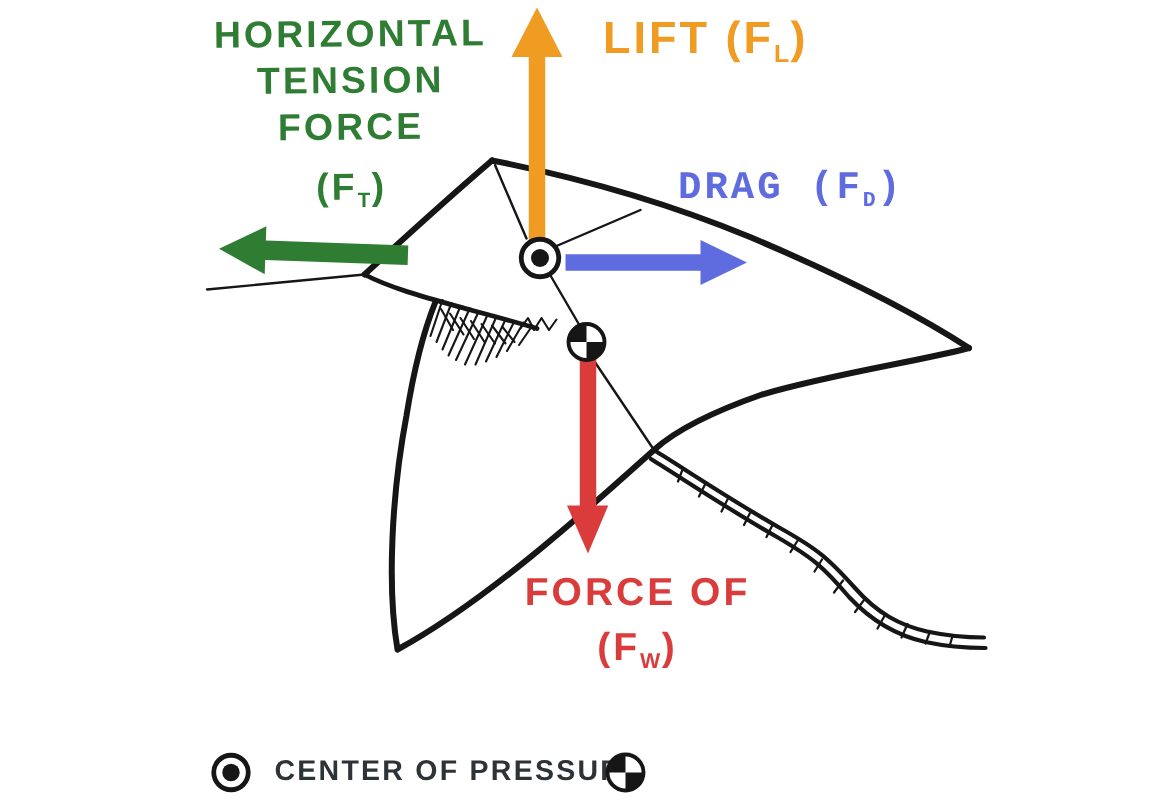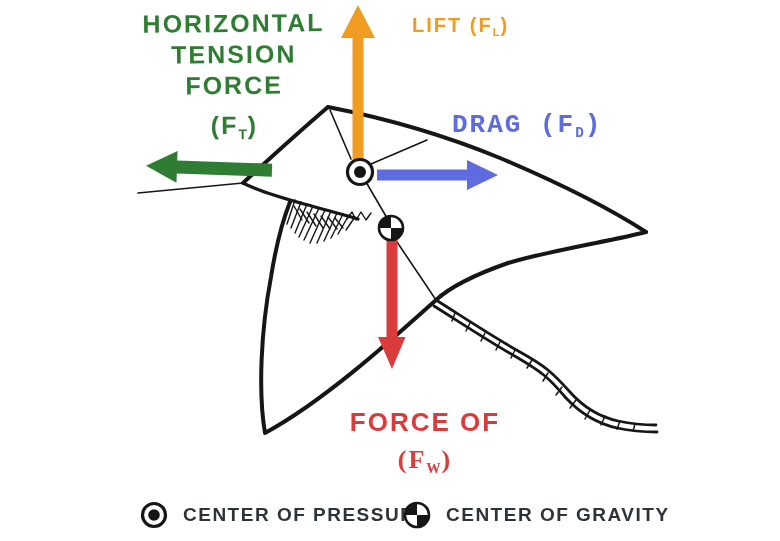--- a/index.html
+++ b/index.html
@@ -12,24 +12,24 @@
     background:var(--background);
     font-family:"Liberation Sans", sans-serif;
   }
   .stage{position:absolute;inset:0;width:780px;height:423px;}
   svg.draw{position:absolute;left:0;top:0;width:780px;height:541px;}
 
   .label{position:absolute;font-weight:bold;letter-spacing:2px;line-height:31px;white-space:nowrap;}
   .label .sub{font-size:0.55em;position:relative;top:0.35em;letter-spacing:1px;}
   .tension-label{left:128px;top:8px;width:212px;text-align:center;color:var(--tension);font-size:25px;transform:rotate(-0.5deg);}
   .tension-label .sym{margin-top:9px;}
-  .lift-label{left:412px;top:10px;color:var(--lift);font-size:20px;}
+  .lift-label{left:402px;top:10px;color:var(--lift);font-size:30px;}
   .drag-label{left:452px;top:110px;color:var(--drag);font-size:26px;font-family:Liberation Mono, monospace;}
-  .gravity-label{left:320px;top:379px;width:210px;text-align:center;color:var(--gravity);font-size:26px;margin-top:28px;}
-  .gravity-label .sym{margin-top:6px;font-family:Liberation Serif, serif;}
+  .gravity-label{left:320px;top:379px;width:210px;text-align:center;color:var(--gravity);font-size:26px;}
+  .gravity-label .sym{margin-top:6px;}
 
   .legend-item{position:absolute;display:flex;align-items:center;color:var(--legend_text);
     font-size:19px;font-weight:bold;letter-spacing:1.5px;white-space:nowrap;}
   .legend-item .licon{flex:0 0 auto;}
   .legend-item .ltext{margin-left:15px;}
   .legend-pressure{left:140px;top:501px;}
   .legend-gravity{left:403px;top:501px;}
 
   
   .ink{stroke:var(--ink);fill:none;stroke-linecap:round;stroke-linejoin:round;}
@@ -152,16 +152,15 @@
     </svg>
     <span class="ltext">CENTER OF PRESSURE</span>
   </div>
 
   <div class="legend-item legend-gravity">
     <svg class="licon" width="28" height="28" viewBox="0 0 28 28">
       <circle cx="14" cy="14" r="12" class="marker-ring" stroke-width="2.6"></circle>
       <path class="marker-fill" d="M14,14 L14,2 A12,12 0 0 0 2,14 Z"></path>
       <path class="marker-fill" d="M14,14 L14,26 A12,12 0 0 0 26,14 Z"></path>
     </svg>
-    <span class="ltext">CENTER OF GRAVITY</span>
   </div>
 
 </div>
 
 </body></html>

